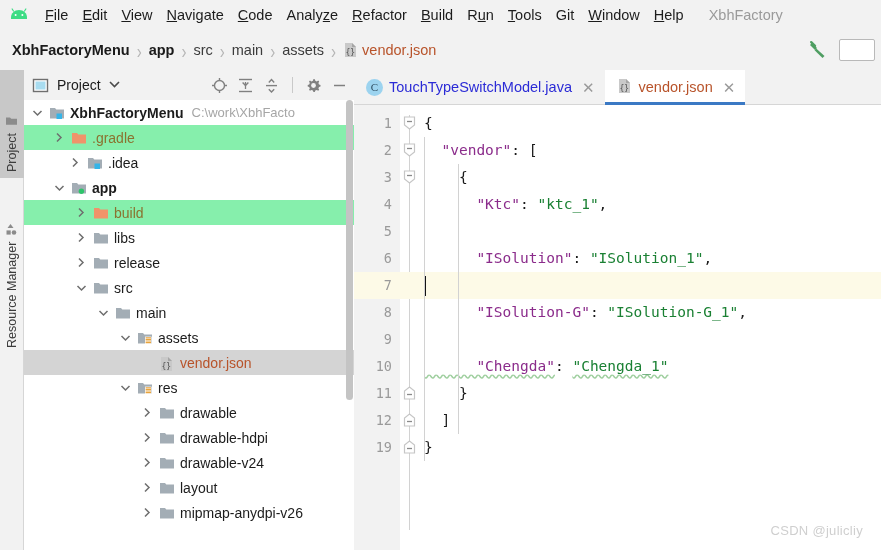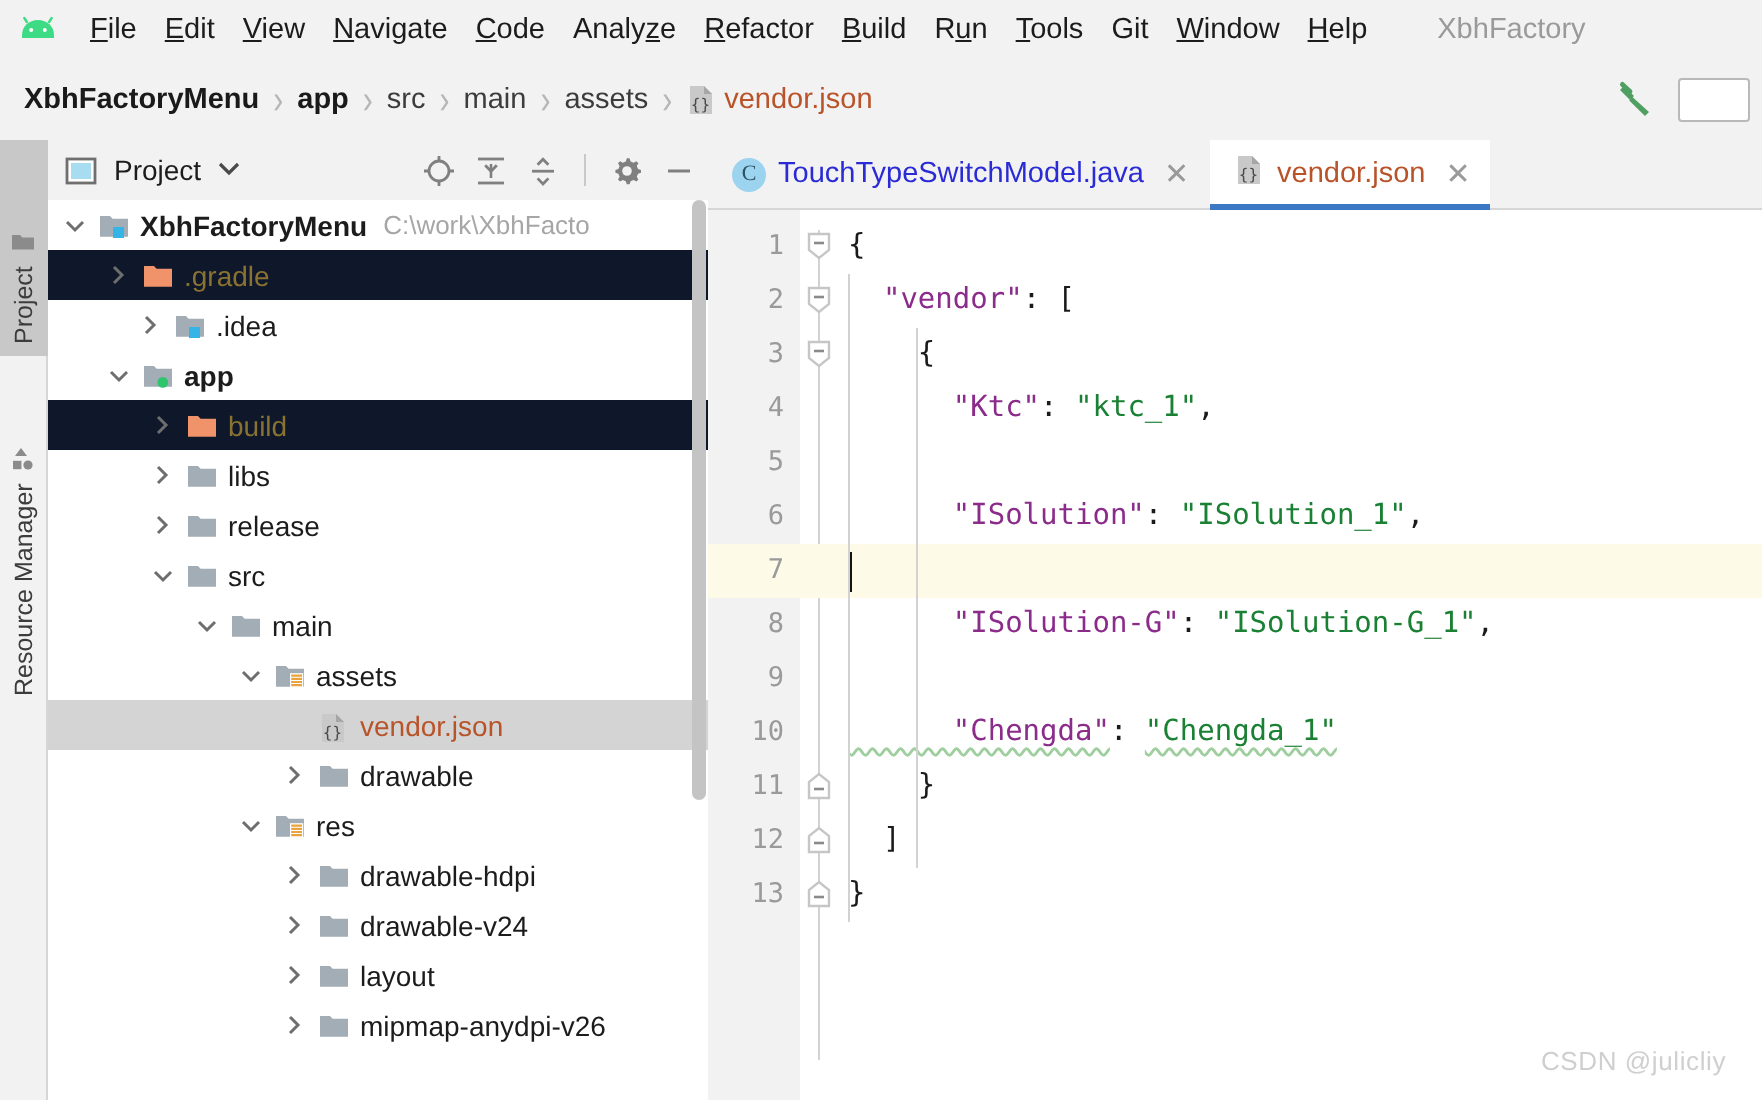--- a/index.html
+++ b/index.html
@@ -30,21 +30,21 @@
     position: relative; flex: none;
   }
   .menu-item {
     font-size: 14.5px; color: #1c1c1c;
     padding: 2px 7px; white-space: nowrap;
     cursor: default;
   }
   .menu-item u { text-decoration: underline; text-underline-offset: 1px; }
   .menu-project-name {
     font-size: 14.5px; color: #9a9a9a;
-    margin-left: 28px; white-space: nowrap;
+    margin-left: 18px; white-space: nowrap;
   }
 
   
   .navbar {
     position: absolute; left: 0; top: 30px; width: 881px; height: 40px;
     background: #f2f2f2;
     display: flex; align-items: center;
     padding-left: 12px;
   }
   .crumb {
@@ -105,21 +105,21 @@
   .divider-v { width: 1px; height: 16px; background: #c9c9c9; margin: 0 3px; }
 
   .tree {
     position: relative; height: 450px; overflow: hidden;
     background: #ffffff; font-size: 14px; color: #1c1c1c;
   }
   .row {
     height: 25px; display: flex; align-items: center;
     white-space: nowrap; cursor: default; position: relative;
   }
-  .row.hl-excluded { background: #0f172a; }
+  .row.hl-excluded { background: #86efac; }
   .row.selected { background: #d4d4d4; }
   .arrow {
     width: 14px; height: 14px; flex: none;
     display: flex; align-items: center; justify-content: center;
     color: #6e6e6e; font-size: 11px;
   }
   .folder {
     width: 16px; height: 14px; flex: none; position: relative; margin-right: 5px;
   }
   .label { font-size: 14px; }
@@ -484,43 +484,43 @@
         </div>
         <div class="row selected" style="padding-left: 116px;">
           <span class="arrow"></span> 
           <span class="folder" style="margin-left: 5px;"><svg width="15" height="16" viewBox="0 0 15 16">
               <path d="M2 1 h7 l4 4 v10 H2 Z" fill="#c9c9c9"></path>
               <path d="M9 1 l4 4 h-4 Z" fill="#a6a6a6"></path>
               <text x="7.2" y="13" font-size="8" text-anchor="middle" fill="#4a4a4a" font-family="monospace">{}</text>
             </svg></span>
           <span class="label file">vendor.json</span>
         </div>
-        <div class="row" style="padding-left: 116px;">
-          <span class="arrow">
-            <svg width="8" height="11" viewBox="0 0 8 11">
-              <path d="M2 1.5 L6 5.5 L2 9.5" fill="none" stroke="#6e6e6e" stroke-width="1.5"></path>
-            </svg>
-          </span> 
-          <span class="folder" style="margin-left: 5px;"><svg width="16" height="14" viewBox="0 0 16 14">
-              <path d="M1 2 h5 l1.3 1.4 H15 v9 H1 Z" fill="#a3adb5"></path>
-            </svg></span>
-          <span class="label">drawable</span>
-        </div>
         <div class="row" style="padding-left: 94px;">
           <span class="arrow">
             <svg width="11" height="8" viewBox="0 0 11 8">
               <path d="M1.5 2 L5.5 6 L9.5 2" fill="none" stroke="#6e6e6e" stroke-width="1.5"></path>
             </svg>
           </span> 
           <span class="folder" style="margin-left: 5px;"><svg width="16" height="14" viewBox="0 0 16 14">
               <path d="M1 2 h5 l1.3 1.4 H15 v9 H1 Z" fill="#a3adb5"></path>
               <rect x="8" y="5.6" width="6.6" height="7.4" fill="#ffffff"></rect>
               <path d="M8.6 6.8 h5.4 M8.6 8.4 h5.4 M8.6 10 h5.4 M8.6 11.6 h5.4" stroke="#e8a33d" stroke-width="1.1"></path>
             </svg></span>
           <span class="label">res</span>
+        </div>
+        <div class="row" style="padding-left: 116px;">
+          <span class="arrow">
+            <svg width="8" height="11" viewBox="0 0 8 11">
+              <path d="M2 1.5 L6 5.5 L2 9.5" fill="none" stroke="#6e6e6e" stroke-width="1.5"></path>
+            </svg>
+          </span> 
+          <span class="folder" style="margin-left: 5px;"><svg width="16" height="14" viewBox="0 0 16 14">
+              <path d="M1 2 h5 l1.3 1.4 H15 v9 H1 Z" fill="#a3adb5"></path>
+            </svg></span>
+          <span class="label">drawable</span>
         </div>
         <div class="row" style="padding-left: 116px;">
           <span class="arrow">
             <svg width="8" height="11" viewBox="0 0 8 11">
               <path d="M2 1.5 L6 5.5 L2 9.5" fill="none" stroke="#6e6e6e" stroke-width="1.5"></path>
             </svg>
           </span> 
           <span class="folder" style="margin-left: 5px;"><svg width="16" height="14" viewBox="0 0 16 14">
               <path d="M1 2 h5 l1.3 1.4 H15 v9 H1 Z" fill="#a3adb5"></path>
             </svg></span>
@@ -587,21 +587,21 @@
           <div class="gnum">3</div>
           <div class="gnum">4</div>
           <div class="gnum">5</div>
           <div class="gnum">6</div>
           <div class="gnum current">7</div>
           <div class="gnum">8</div>
           <div class="gnum">9</div>
           <div class="gnum">10</div>
           <div class="gnum">11</div>
           <div class="gnum">12</div>
-          <div class="gnum">13</div>
+          <div class="gnum">19</div>
         </div>
       <div class="foldcol" id="foldcol">
           <div class="fold-line" style="top: 10px; bottom: 20px;"></div>
           <div class="foldrow">
             <span class="fold-mark"><svg width="13" height="14" viewBox="0 0 13 14">
                 <path d="M1.5 1 h10 v8 l-5 4 -5-4 Z" fill="#ffffff" stroke="#c6c6c6" stroke-width="1.2"></path>
                 <path d="M4 5.5 h5" stroke="#8a8a8a" stroke-width="1.3"></path>
               </svg></span>
           </div>
           <div class="foldrow">

